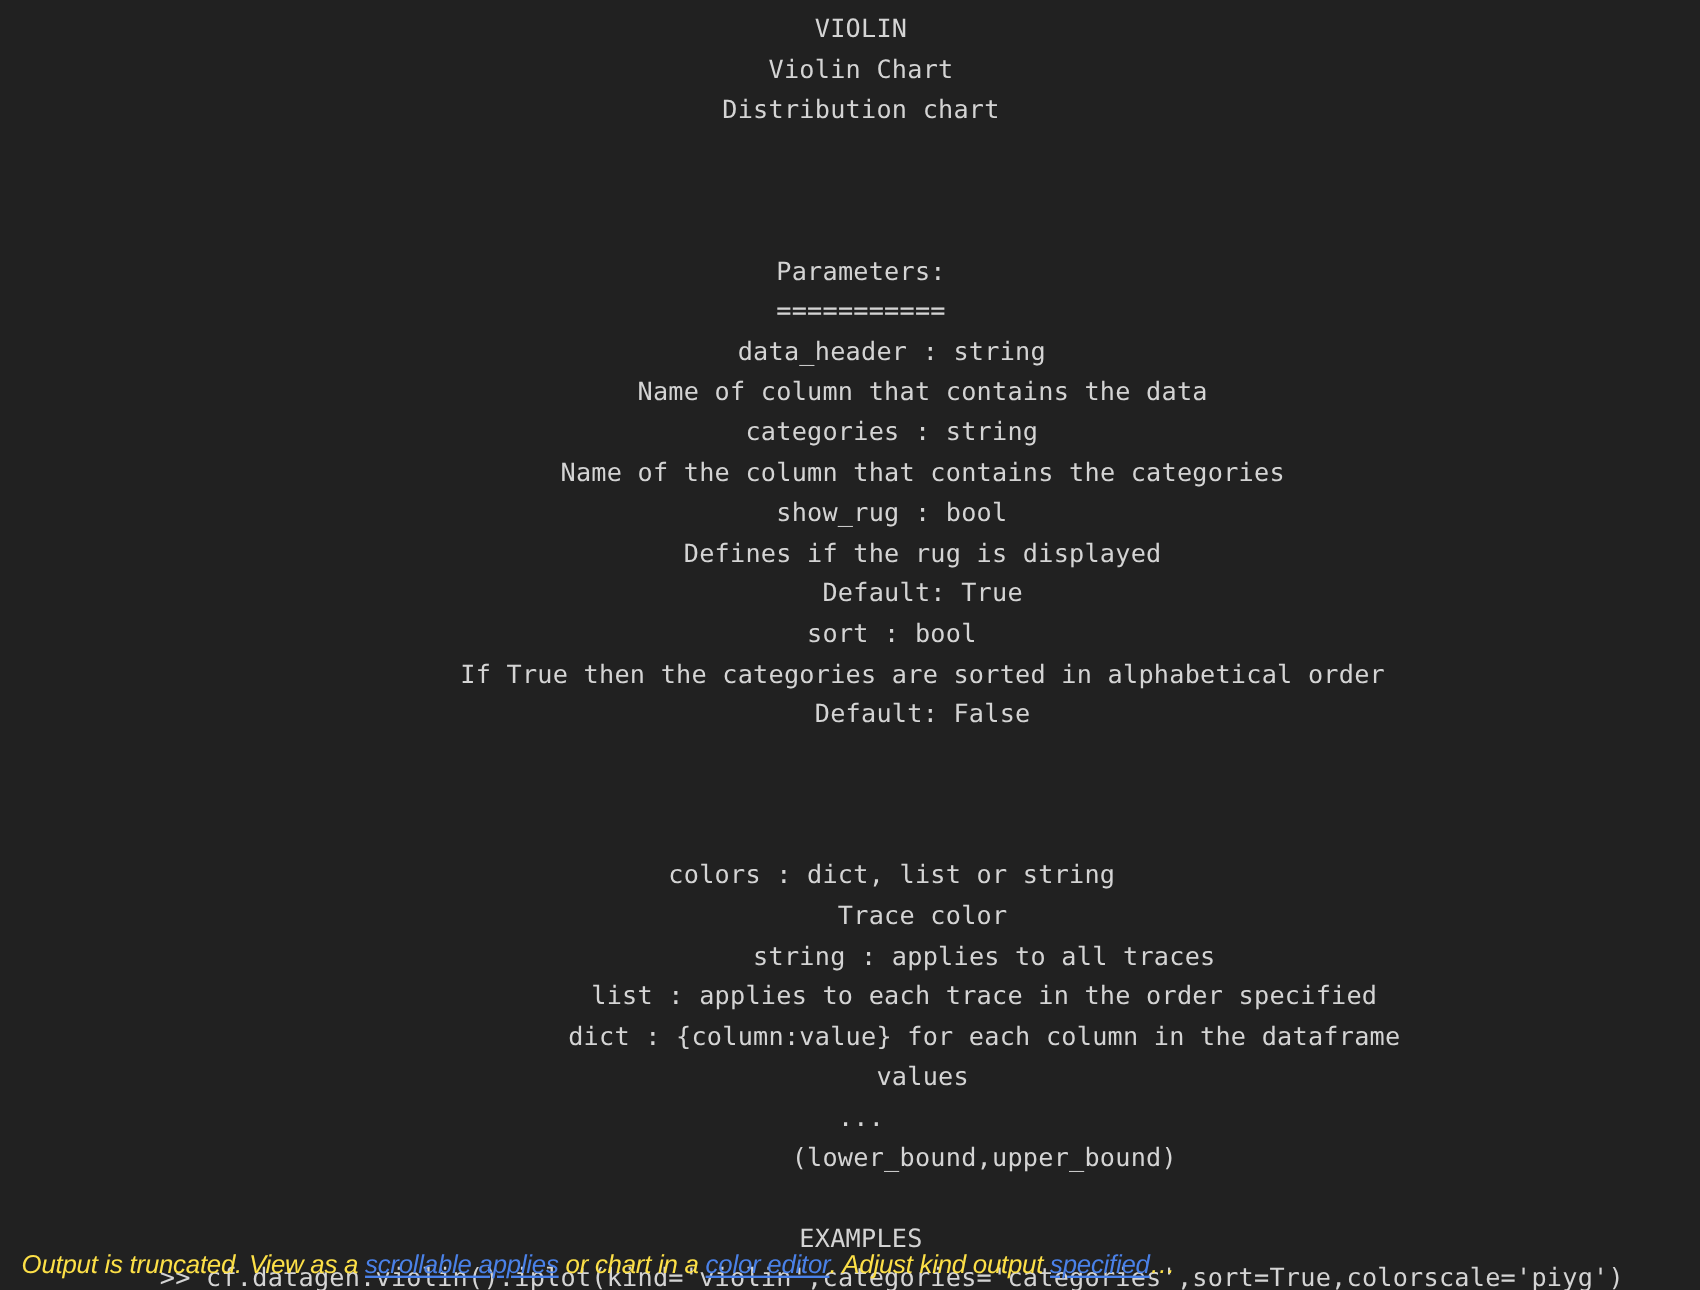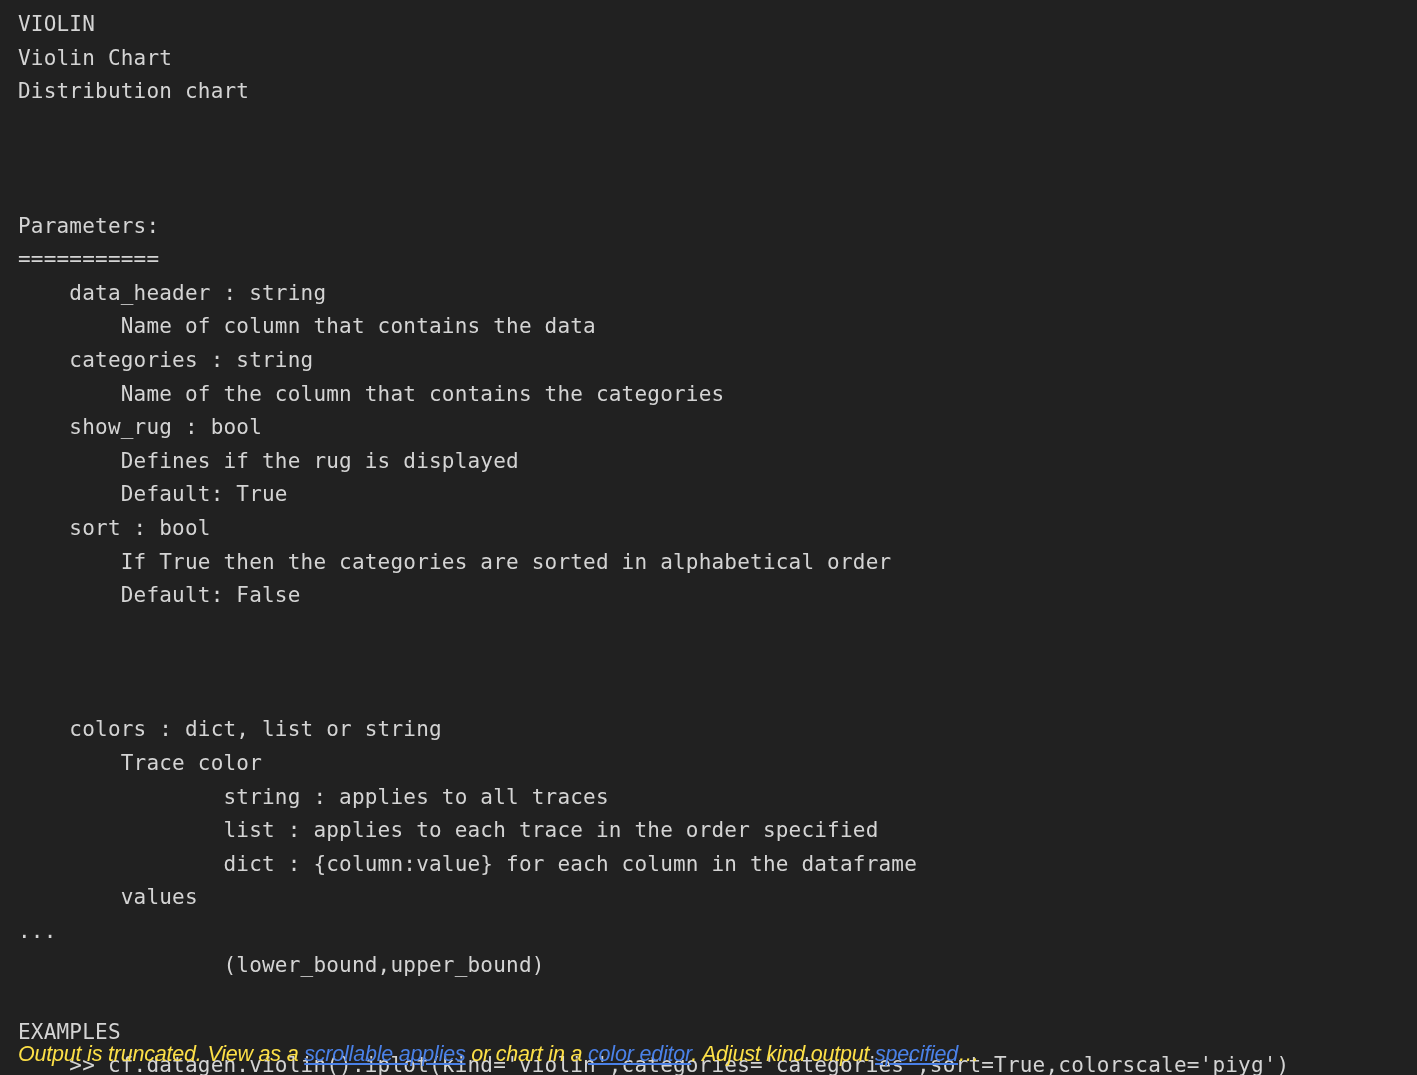--- a/index.html
+++ b/index.html
@@ -34,20 +34,21 @@
     line-height: 33.6px;
     letter-spacing: 0.2px;
     white-space: pre;
     font-variant-ligatures: none;
     -webkit-font-smoothing: antialiased;
   }
   .doc-line {
     display: block;
     min-height: 33.6px;
     white-space: pre;
+    text-align: center;
   }
   .doc-line.blank {
     height: 33.6px;
   }
 
   
   .truncation-note {
     position: absolute;
     left: 18px;
     bottom: 6px;

